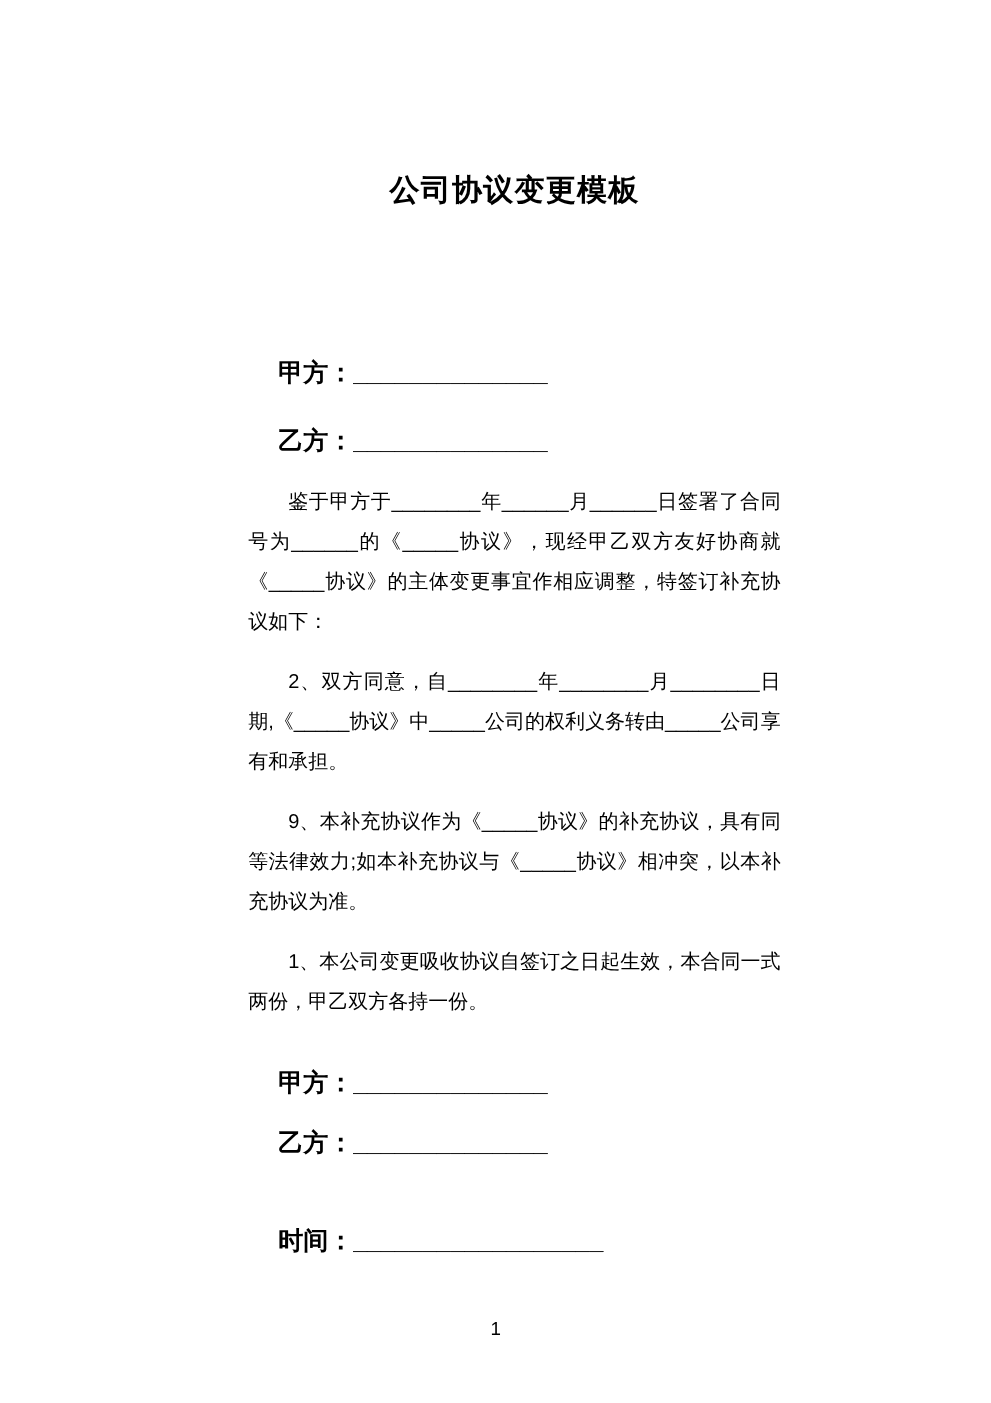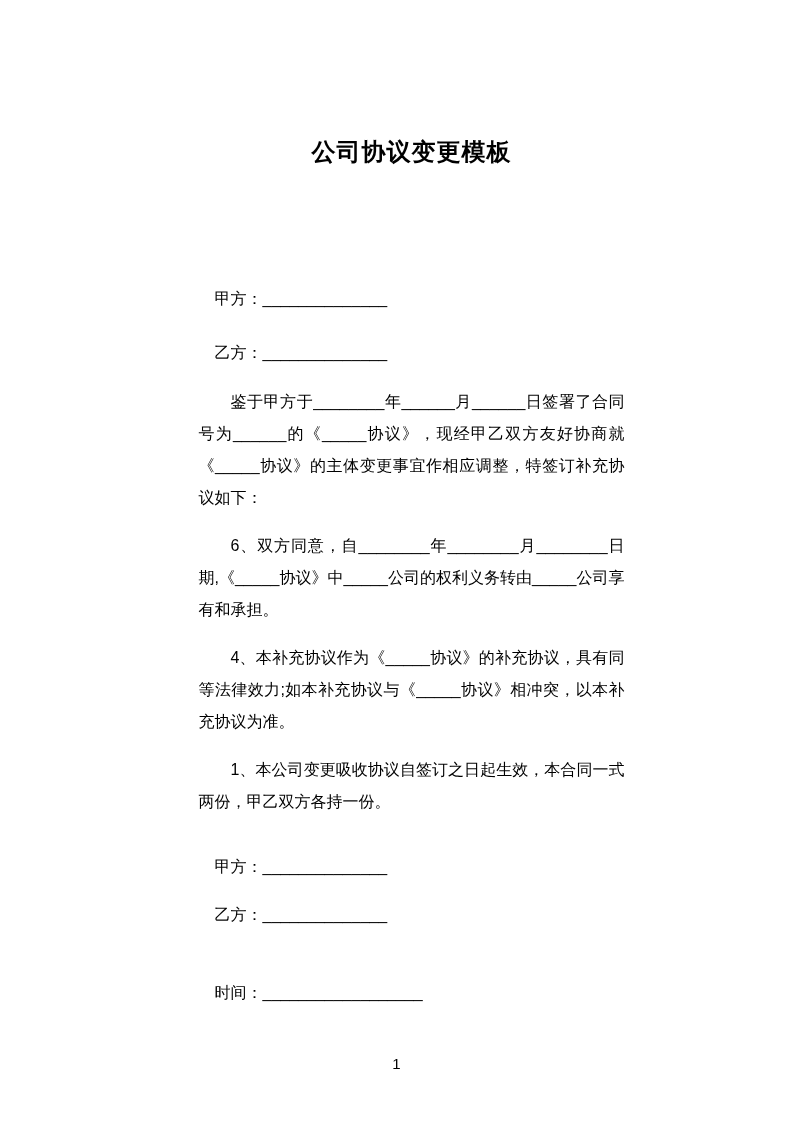--- a/index.html
+++ b/index.html
@@ -23,24 +23,24 @@
   }
   .doc-title {
     padding-top: 136px;
     text-align: center;
     font-size: 24px;
     font-weight: bold;
     letter-spacing: 1px;
   }
   .field {
     margin: 0;
-    font-size: 16px;
+    font-size: 20px;
     line-height: 18px;
     text-indent: 2em;
-    font-weight: 400;
+    font-weight: 700;
     white-space: nowrap;
   }
   .para {
     margin: 16px;
     font-size: 16px;
     line-height: 32px;
     text-indent: 2em;
     text-align: justify;
     font-weight: 500;
   }
@@ -70,23 +70,23 @@
   <div class="content">
 
     <div class="doc-title">公司协议变更模板</div>
 
     <p class="field mt-top-a"><span>甲方：</span><span class="blank">______________</span></p>
 
     <p class="field mt-top-b"><span>乙方：</span><span class="blank">______________</span></p>
 
     <p class="para mt-preamble">鉴于甲方于________年______月______日签署了合同号为______的《_____协议》，现经甲乙双方友好协商就《_____协议》的主体变更事宜作相应调整，特签订补充协议如下：</p>
 
-    <p class="para mt-clause">6、双方同意，自________年________月________日期,《_____协议》中_____公司的权利义务转由_____公司享有和承担。</p>
+    <p class="para mt-clause">2、双方同意，自________年________月________日期,《_____协议》中_____公司的权利义务转由_____公司享有和承担。</p>
 
-    <p class="para mt-clause">4、本补充协议作为《_____协议》的补充协议，具有同等法律效力;如本补充协议与《_____协议》相冲突，以本补充协议为准。</p>
+    <p class="para mt-clause">9、本补充协议作为《_____协议》的补充协议，具有同等法律效力;如本补充协议与《_____协议》相冲突，以本补充协议为准。</p>
 
     <p class="para mt-clause">1、本公司变更吸收协议自签订之日起生效，本合同一式两份，甲乙双方各持一份。</p>
 
     <p class="field mt-bot-a"><span>甲方：</span><span class="blank">______________</span></p>
 
     <p class="field mt-bot-b"><span>乙方：</span><span class="blank">______________</span></p>
 
     <p class="field mt-time"><span>时间：</span><span class="blank">__________________</span></p>
 
   </div>

